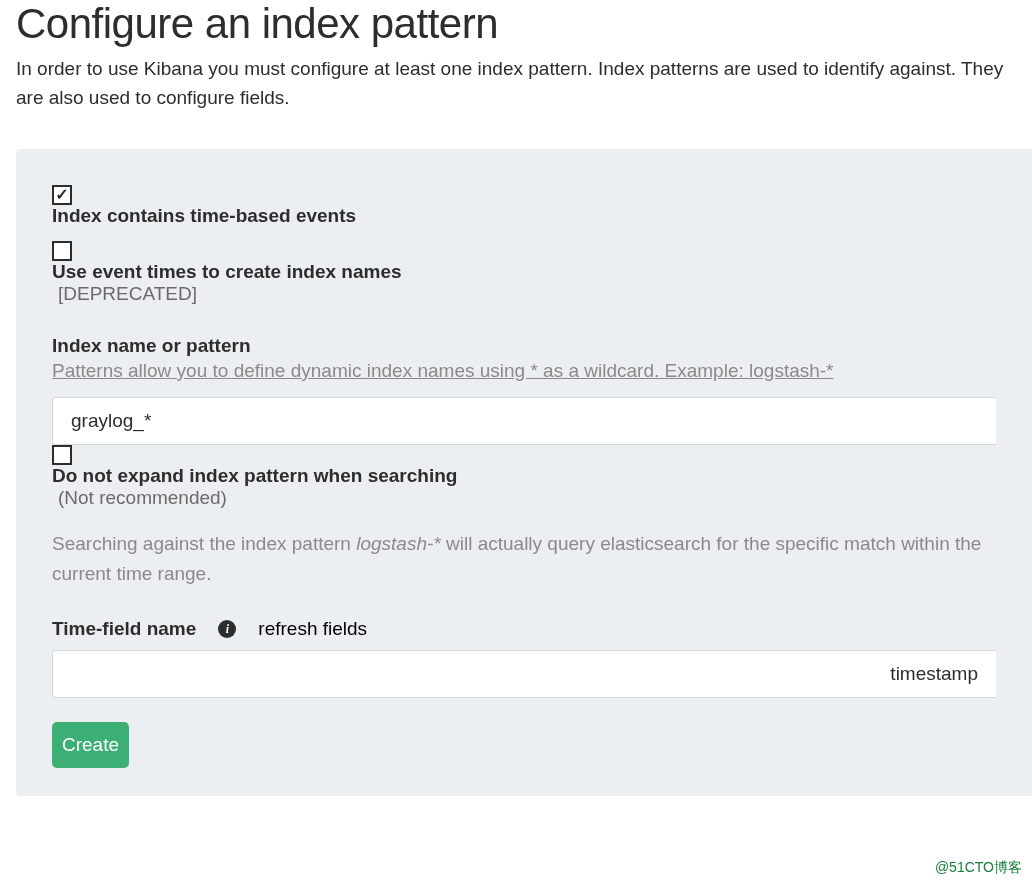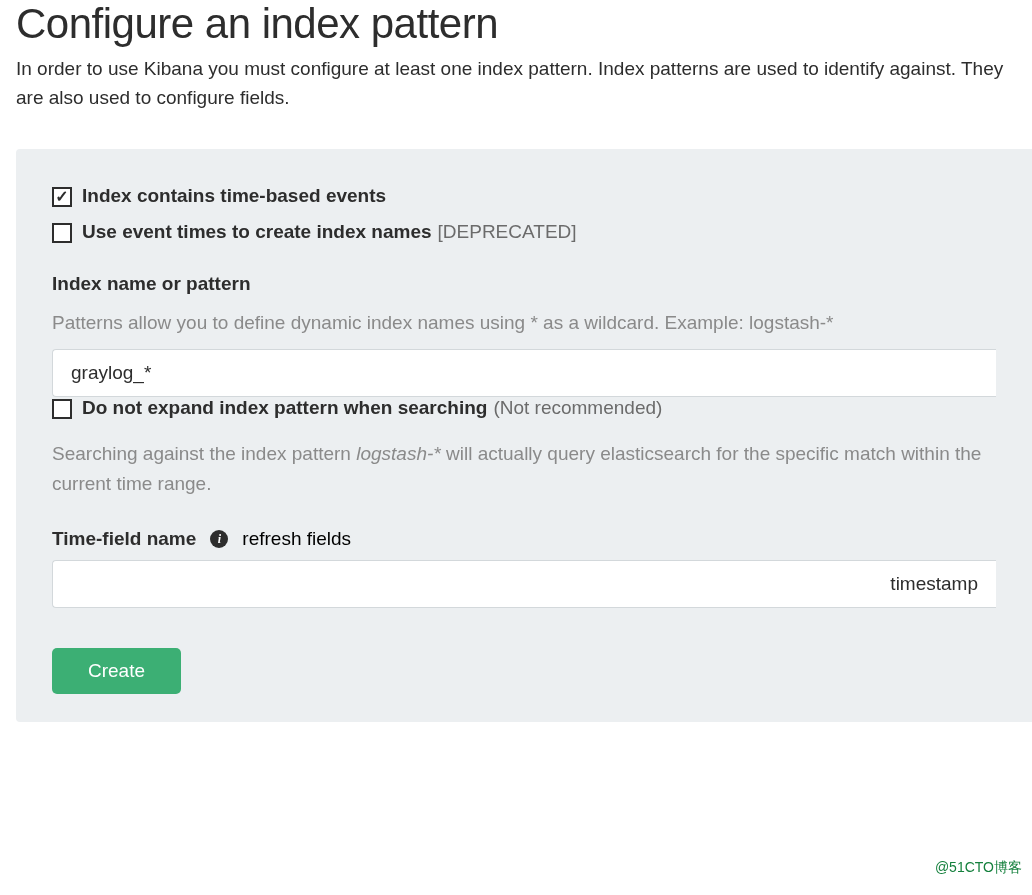--- a/index.html
+++ b/index.html
@@ -31,22 +31,23 @@
       line-height: 1.55;
     }
     .panel {
       background: #eceff1;
       margin: 18px 0 0 16px;
       padding: 36px 36px 28px 36px;
       border-radius: 4px 0 0 4px;
     }
     .checkbox-row {
       display: flex;
-      align-items: flex-end;
+      align-items: flex-start;
       margin-bottom: 14px;
+      flex-direction: column;
     }
     .checkbox {
       width: 20px;
       height: 20px;
       border: 2px solid #2d2d2d;
       background: #fff;
       margin-right: 10px;
       display: inline-flex;
       align-items: center;
       justify-content: center;
@@ -79,23 +80,23 @@
     }
     .field-label {
       font-size: 19px;
       font-weight: 700;
       color: #2d2d2d;
       display: inline-block;
     }
     .field-hint {
       font-size: 19px;
       color: #8a8a8a;
-      margin-top: 14px;
       margin-bottom: 12px;
       line-height: 1.5;
+      text-decoration: underline;
     }
     .text-input {
       width: 100%;
       padding: 12px 18px;
       font-size: 19px;
       border: 1px solid #d3d8db;
       border-radius: 4px 0 0 4px;
       background: #fff;
       color: #2d2d2d;
       border-right: none;
@@ -111,21 +112,21 @@
     .expand-desc.second {
       margin-top: 20px;
     }
     .italic {
       font-style: italic;
     }
     .time-field-row {
       display: flex;
       align-items: center;
       margin-top: 30px;
-      gap: 14px;
+      gap: 22px;
     }
     .info-icon {
       width: 18px;
       height: 18px;
       border-radius: 50%;
       background: #2d2d2d;
       color: #fff;
       display: inline-flex;
       align-items: center;
       justify-content: center;
@@ -151,22 +152,22 @@
       font-size: 19px;
       border: 1px solid #d3d8db;
       border-radius: 4px 0 0 4px;
       background: #fff;
       color: #2d2d2d;
       border-right: none;
       appearance: none;
       cursor: pointer;
     }
     .create-btn {
-      margin-top: 40px;
-      padding: 12px 36px;
+      margin-top: 24px;
+      padding: 12px 10px;
       font-size: 19px;
       font-weight: 400;
       color: #fff;
       background: #3caf74;
       border: none;
       border-radius: 5px;
       cursor: pointer;
     }
     .watermark {
       position: fixed;

